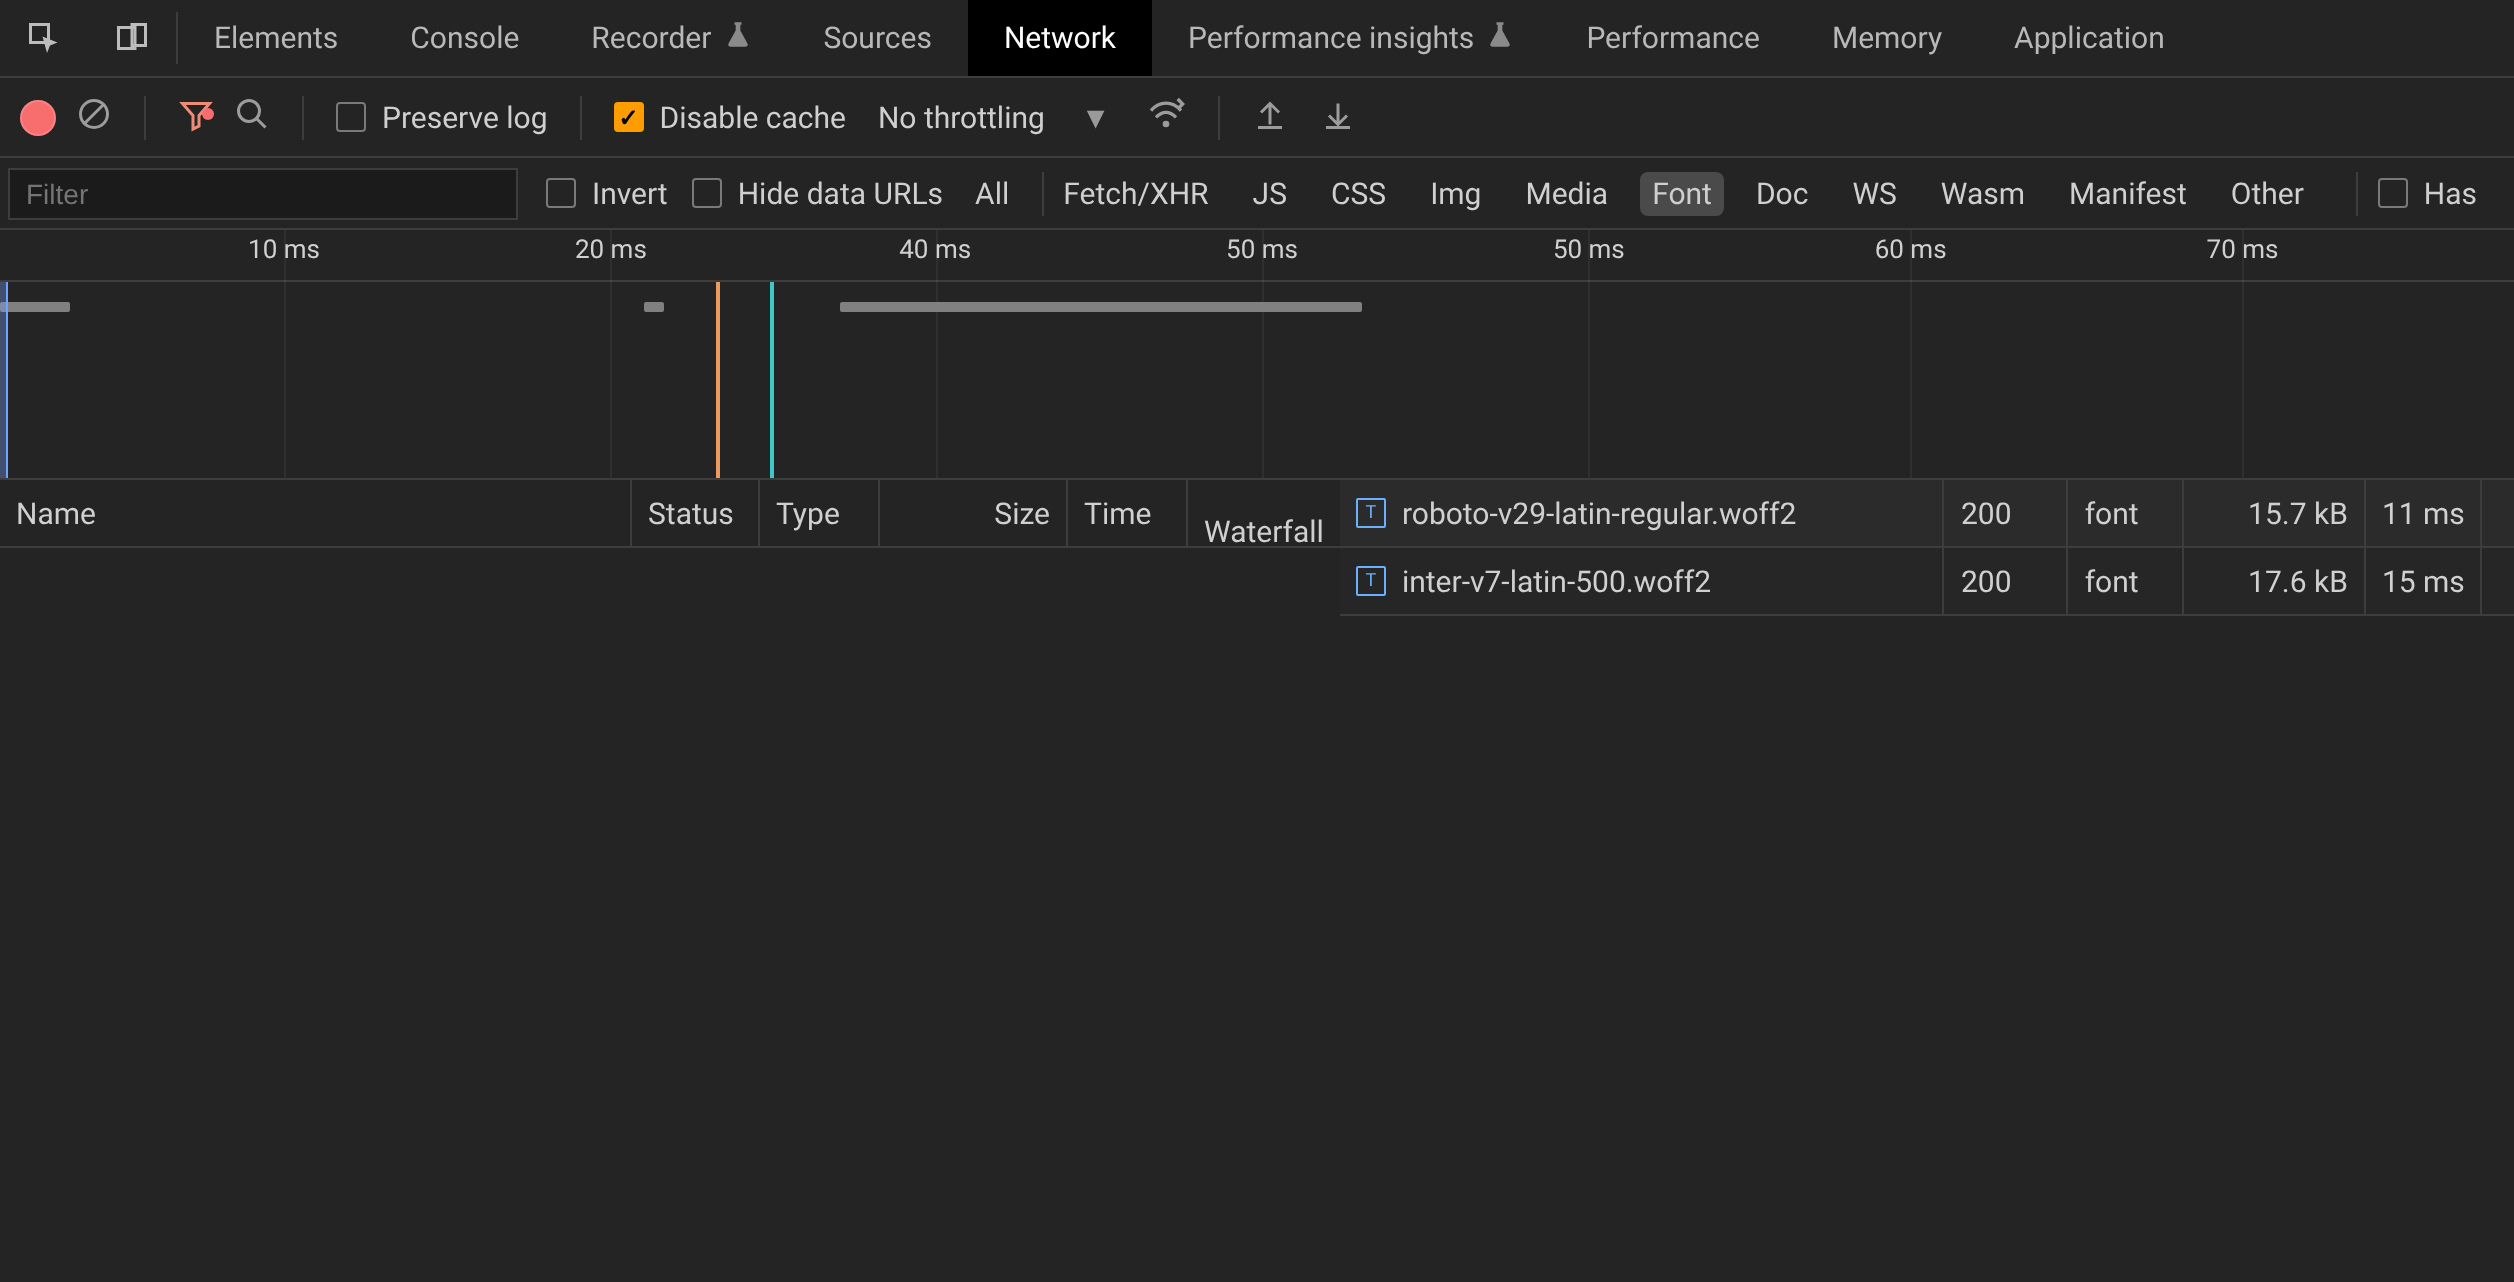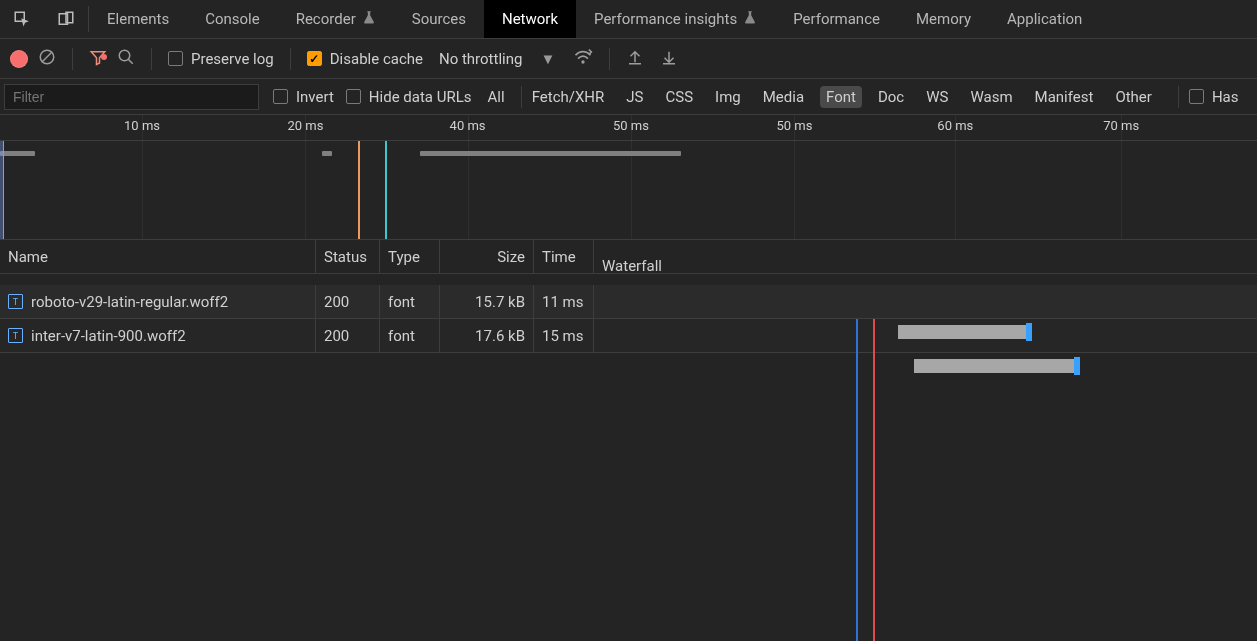--- a/index.html
+++ b/index.html
@@ -177,22 +177,21 @@
   .overview .vline {
     position: absolute;
     top: 26px; bottom: 0;
     width: 2px;
   }
   
   .netgrid {
     position: relative;
     height: calc(641px - 39px - 40px - 36px - 125px);
     display: flex;
-    flex-direction: column;
-    gap: 11px;
+    flex-direction: row;
   }
   .grid-header, .grid-row {
     display: flex;
     align-items: center;
     height: 34px;
     border-bottom: 1px solid var(--border);
   }
   .grid-header {
     font-size: 15px;
     background: var(--bg);
@@ -439,21 +438,21 @@
           </div>
           <div class="col status">200</div>
           <div class="col type">font</div>
           <div class="col size">15.7 kB</div>
           <div class="col time">11 ms</div>
           <div class="col waterfall"></div>
         </div>
         <div class="grid-row">
           <div class="col name">
             <span class="file-icon">T</span>
-            <span>inter-v7-latin-900.woff2</span>
+            <span>inter-v7-latin-500.woff2</span>
           </div>
           <div class="col status">200</div>
           <div class="col type">font</div>
           <div class="col size">17.6 kB</div>
           <div class="col time">15 ms</div>
           <div class="col waterfall"></div>
         </div>
       </div>
     <div class="waterfall-pane" id="wf-pane">
         <div class="wf-vline" style="left: 262px; background: rgb(45, 116, 218);"></div>

